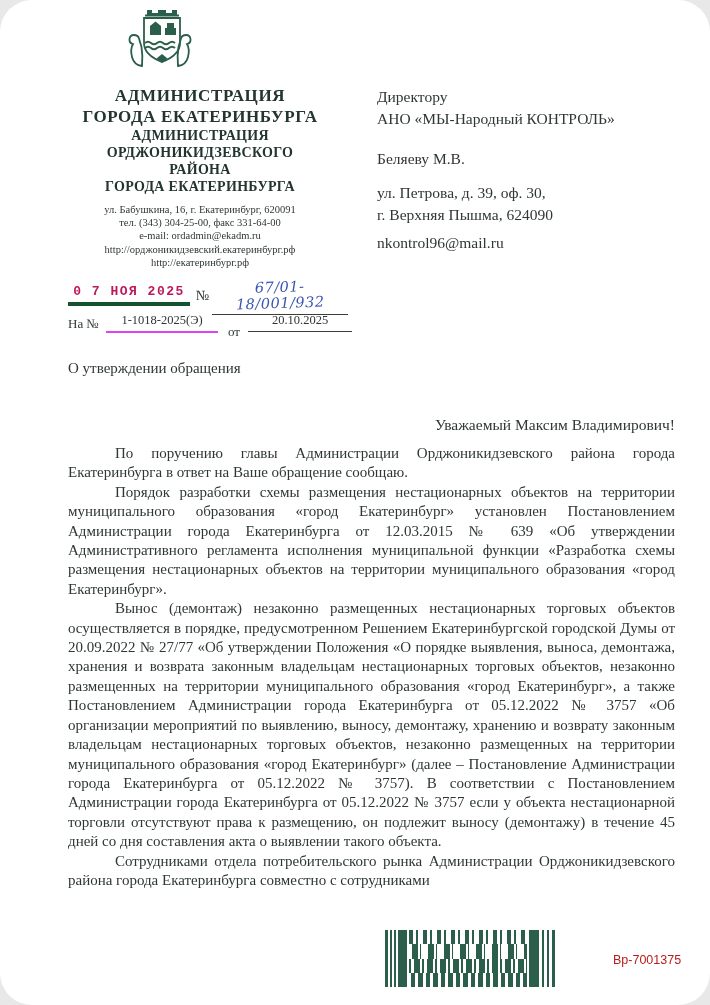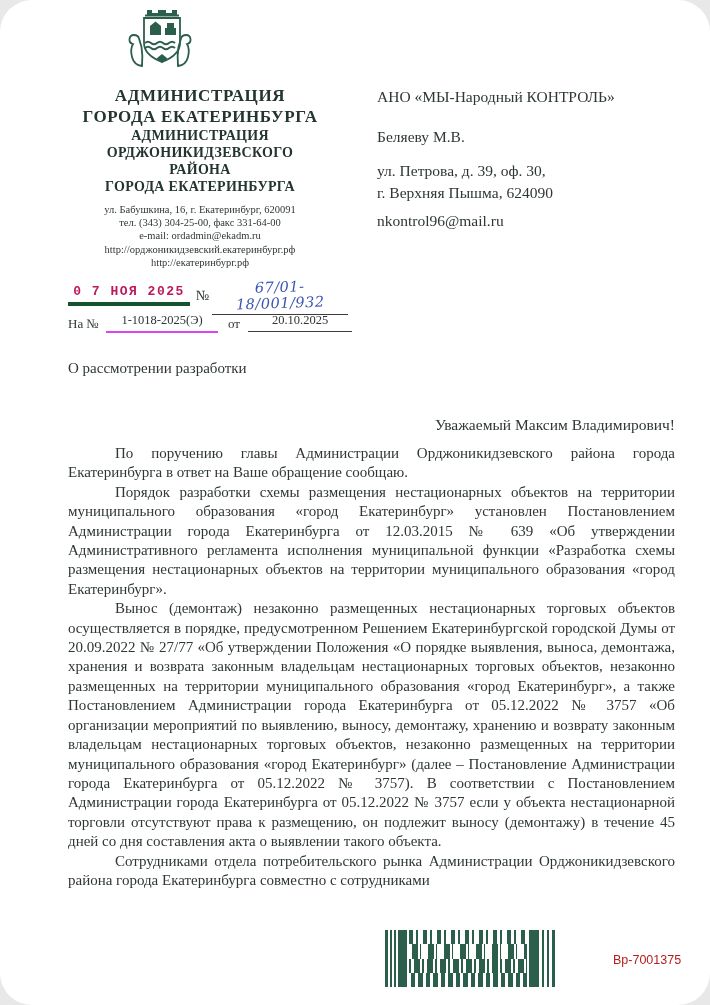--- a/index.html
+++ b/index.html
@@ -43,21 +43,21 @@
     text-align:center;border-bottom:1px solid #3c3c3c;padding-bottom:2px;
     font-family:"DejaVu Serif", serif;font-style:italic;
     font-size:14.5px;letter-spacing:.5px;color:#3b55b0;
   }
   .outgoing-num span{display:inline-block;transform:rotate(-2deg) translateY(-1px);}
   .reply-label{position:absolute;left:68px;top:316px;font-size:13px;}
   .incoming-num{
     position:absolute;left:106px;top:313px;width:112px;
     text-align:center;border-bottom:2px solid #d946ef;padding-bottom:3px;font-size:12.5px;
   }
-  .from-label{position:absolute;left:228px;top:316px;font-size:13px;}
+  .from-label{position:absolute;left:228px;top:324px;font-size:13px;}
   .incoming-date{
     position:absolute;left:248px;top:313px;width:104px;
     text-align:center;border-bottom:1px solid #3c3c3c;padding-bottom:3px;font-size:12.5px;
   }
   
   .recipient{
     position:absolute;left:377px;top:86px;width:330px;
     font-size:15.5px;line-height:22px;
   }
   .recipient .rec-name{margin-top:18px;}
@@ -130,28 +130,29 @@
 
   <div class="stamp-date">0 7 НОЯ 2025</div>
   <div class="num-sign">№</div>
   <div class="outgoing-num"><span>67/01-18/001/932</span></div>
   <div class="reply-label">На №</div>
   <div class="incoming-num">1-1018-2025(Э)</div>
   <div class="from-label">от</div>
   <div class="incoming-date">20.10.2025</div>
 
   <div class="recipient">
+    <div>Директору</div>
     <div>АНО «МЫ-Народный КОНТРОЛЬ»</div>
     <div class="rec-name">Беляеву М.В.</div>
     <div class="rec-addr1">ул. Петрова, д. 39, оф. 30,</div>
     <div>г. Верхняя Пышма, 624090</div>
     <div class="rec-email">nkontrol96@mail.ru</div>
   </div>
 
-  <div class="subject">О рассмотрении разработки</div>
+  <div class="subject">О утверждении обращения</div>
   <div class="greeting">Уважаемый Максим Владимирович!</div>
 
   <div class="body-text">
     <p>По поручению главы Администрации Орджоникидзевского района города Екатеринбурга в ответ на Ваше обращение сообщаю.</p>
     <p>Порядок разработки схемы размещения нестационарных объектов на территории муниципального образования «город Екатеринбург» установлен Постановлением Администрации города Екатеринбурга от 12.03.2015 № 639 «Об утверждении Административного регламента исполнения муниципальной функции «Разработка схемы размещения нестационарных объектов на территории муниципального образования «город Екатеринбург».</p>
     <p>Вынос (демонтаж) незаконно размещенных нестационарных торговых объектов осуществляется в порядке, предусмотренном Решением Екатеринбургской городской Думы от 20.09.2022 № 27/77 «Об утверждении Положения «О порядке выявления, выноса, демонтажа, хранения и возврата законным владельцам нестационарных торговых объектов, незаконно размещенных на территории муниципального образования «город Екатеринбург», а также Постановлением Администрации города Екатеринбурга от 05.12.2022 № 3757 «Об организации мероприятий по выявлению, выносу, демонтажу, хранению и возврату законным владельцам нестационарных торговых объектов, незаконно размещенных на территории муниципального образования «город Екатеринбург» (далее – Постановление Администрации города Екатеринбурга от 05.12.2022 № 3757). В соответствии с Постановлением Администрации города Екатеринбурга от 05.12.2022 № 3757 если у объекта нестационарной торговли отсутствуют права к размещению, он подлежит выносу (демонтажу) в течение 45 дней со дня составления акта о выявлении такого объекта.</p>
     <p>Сотрудниками отдела потребительского рынка Администрации Орджоникидзевского района города Екатеринбурга совместно с сотрудниками</p>
   </div>
 
   <div class="barcode" aria-hidden="true">

